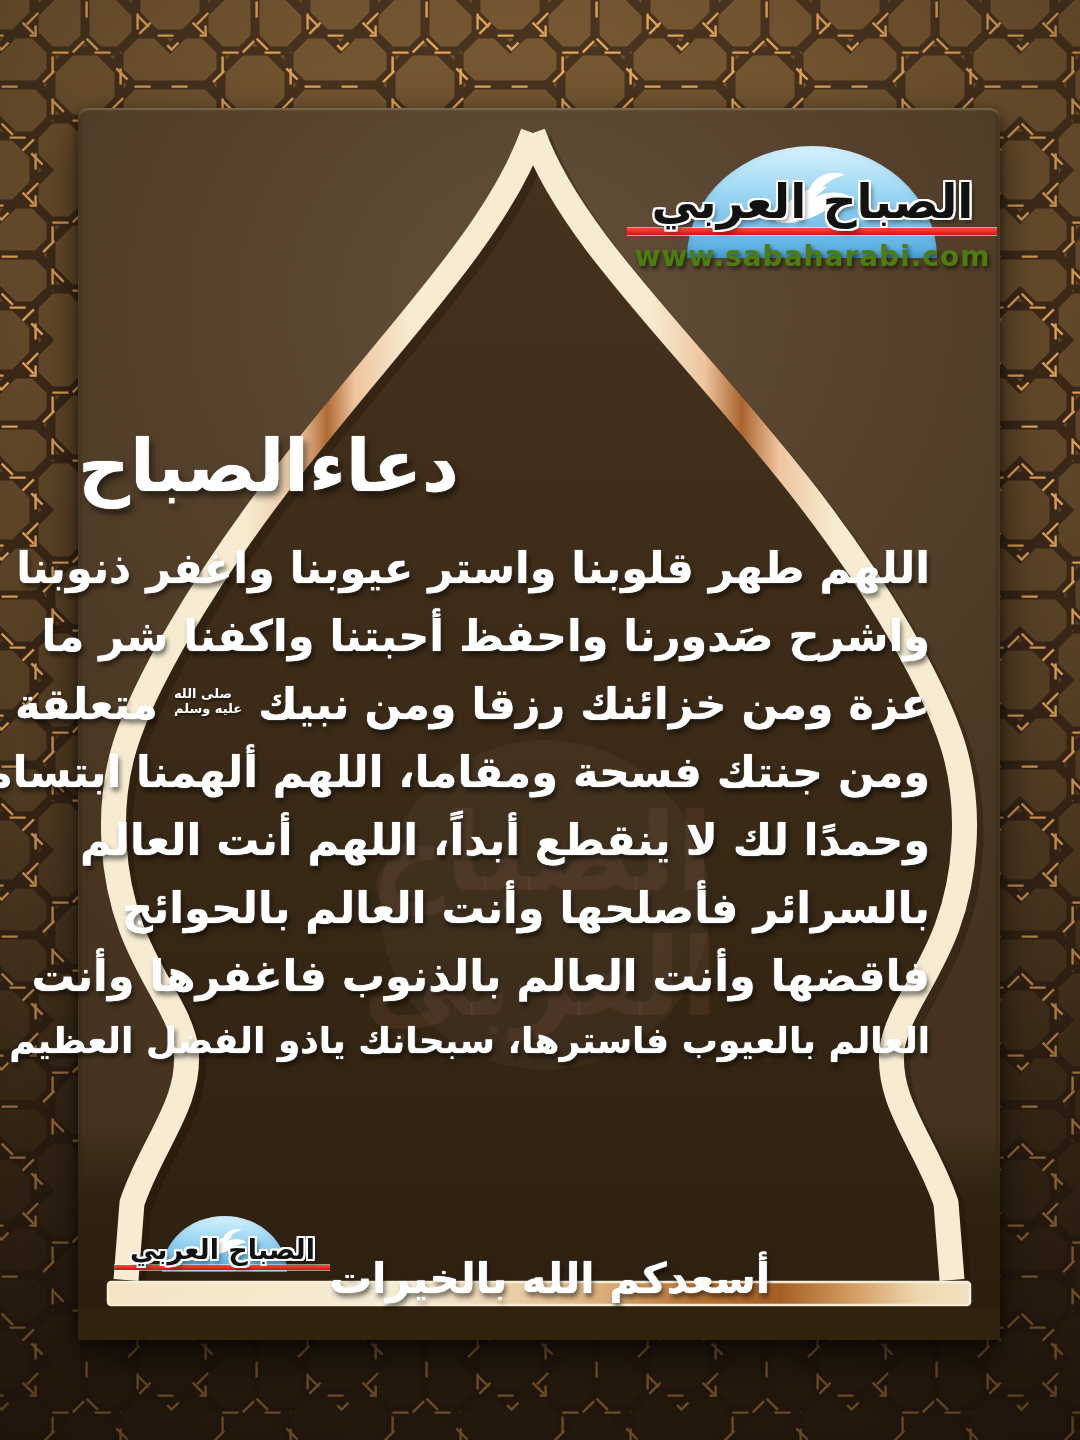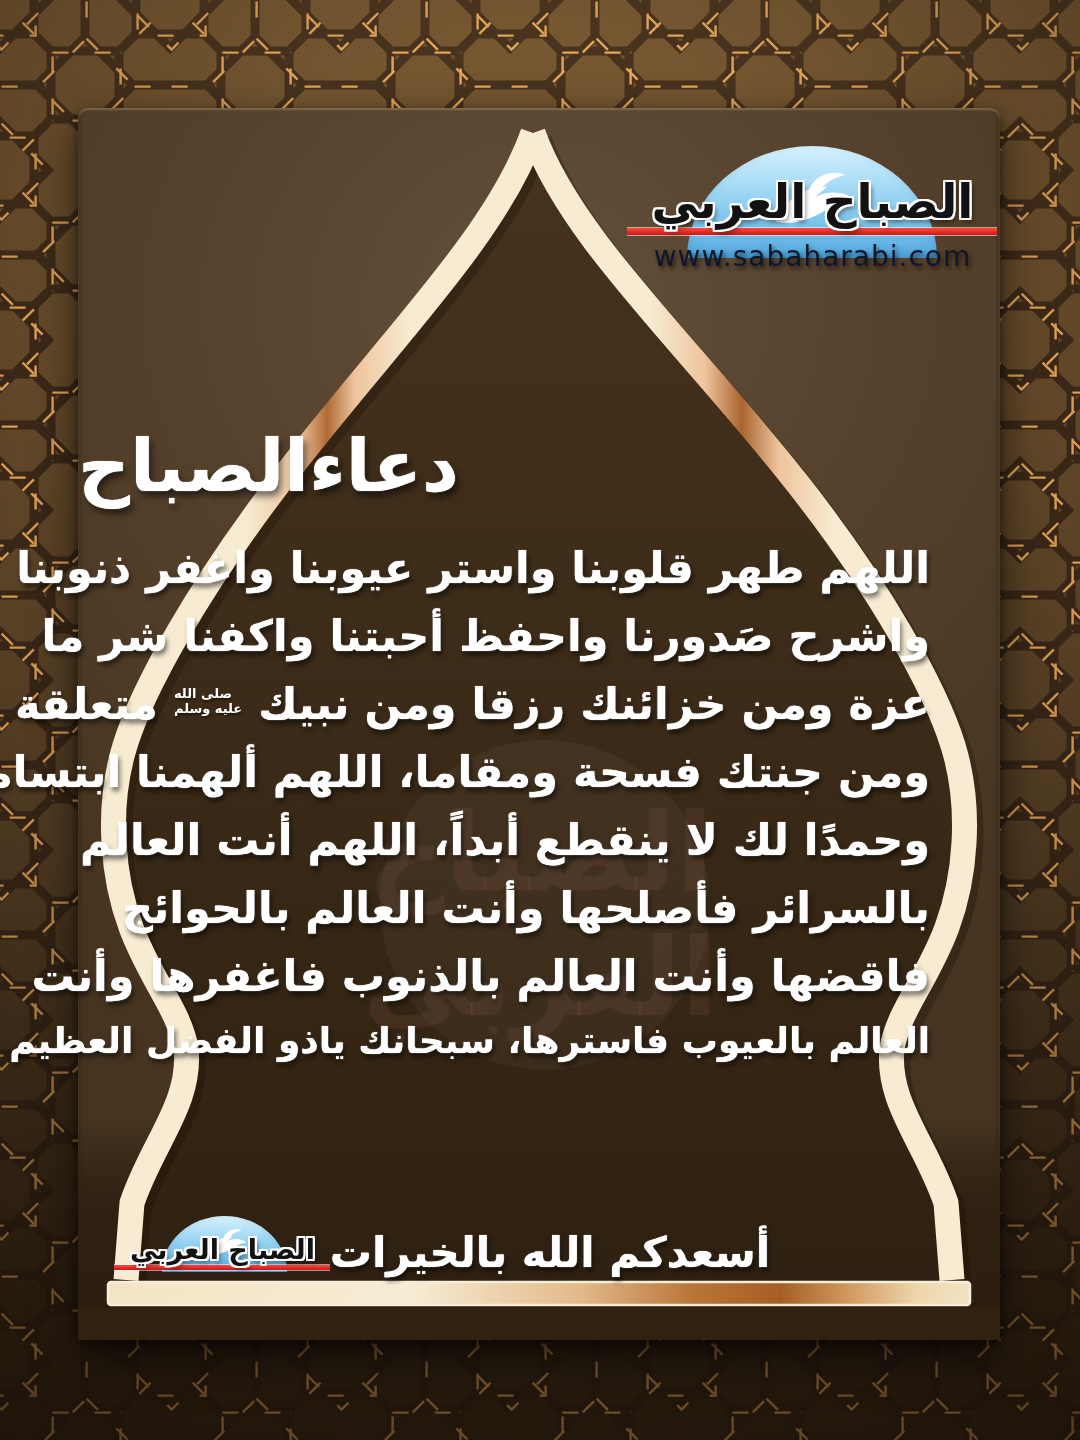--- a/index.html
+++ b/index.html
@@ -35,22 +35,22 @@
     background:linear-gradient(180deg,#d7f2fd 0%,#9fd8f4 40%,#55abe0 100%);
     box-shadow:inset 0 -4px 8px rgba(30,100,160,.35);overflow:hidden;}
   .logo .arc svg{position:absolute;left:50%;top:52%;transform:translate(-50%,-50%);}
   .logo .brand-name{position:absolute;width:100%;text-align:center;direction:rtl;
     font-weight:bold;color:#121212;letter-spacing:1px;z-index:2;
     text-shadow:-2px 0 0 #fff,2px 0 0 #fff,0 -2px 0 #fff,0 2px 0 #fff,
       -2px -2px 0 #fff,2px 2px 0 #fff,-2px 2px 0 #fff,2px -2px 0 #fff,
       3px 4px 5px rgba(0,0,0,.45);}
   .logo .red-bar{position:absolute;background:linear-gradient(180deg,#ff4a3a,#cf1616);z-index:1;
     box-shadow:0 1px 0 rgba(255,255,255,.55),0 -1px 0 rgba(255,255,255,.55);}
-  .logo .site-url{position:absolute;width:100%;text-align:center;color:#0f172a;z-index:2;
-    font-weight:normal;letter-spacing:1px;text-shadow:2px 3px 4px rgba(0,0,0,.6);}
+  .logo .site-url{position:absolute;width:100%;text-align:center;color:#4d7c0f;z-index:2;
+    font-weight:bold;letter-spacing:1px;text-shadow:2px 3px 4px rgba(0,0,0,.6);}
   .logo-top{left:615px;top:140px;width:395px;height:135px;}
   .logo-top .arc{left:72px;top:6px;width:250px;height:112px;}
   .logo-top .brand-name{top:34px;font-size:47px;}
   .logo-top .red-bar{left:12px;top:88px;width:370px;height:7px;}
   .logo-top .site-url{top:100px;font-size:28px;}
   .logo-bottom{left:100px;top:1212px;width:245px;height:70px;}
   .logo-bottom .arc{left:62px;top:4px;width:125px;height:56px;}
   .logo-bottom .brand-name{top:22px;font-size:27px;}
   .logo-bottom .red-bar{left:14px;top:53px;width:216px;height:5px;}
 
@@ -63,21 +63,21 @@
   .body-text{position:absolute;left:150px;top:534px;width:780px;direction:rtl;color:#ffffff;}
   .body-line{height:68px;line-height:68px;text-align:center;white-space:nowrap;
     font-size:43px;font-weight:bold;
     text-shadow:0 0 1px #fff,2px 4px 5px rgba(0,0,0,.55);}
   .body-line.small{height:62px;line-height:62px;font-size:36px;}
   .salla-mark{display:inline-block;vertical-align:middle;font-size:13px;font-weight:bold;
     line-height:1.12;margin:0 16px;transform:translateY(-6px);text-align:left;
     text-shadow:1px 2px 2px rgba(0,0,0,.5);white-space:nowrap;}
   .salla-mark span{display:block;}
   .footer-line{
-    position:absolute;left:170px;top:1228px;width:760px;text-align:center;direction:rtl;
+    position:absolute;left:170px;top:1254px;width:760px;text-align:center;direction:rtl;
     font-size:42px;font-weight:bold;color:#ffffff;white-space:nowrap;
     text-shadow:0 0 1px #fff,2px 4px 5px rgba(0,0,0,.55);
   }
 </style>
 </head>
 <body>
 
 <svg class="bg-svg" width="1080" height="1440" viewBox="0 0 1080 1440">
   <defs>
     <pattern id="ptn" width="170" height="170" patternUnits="userSpaceOnUse">

